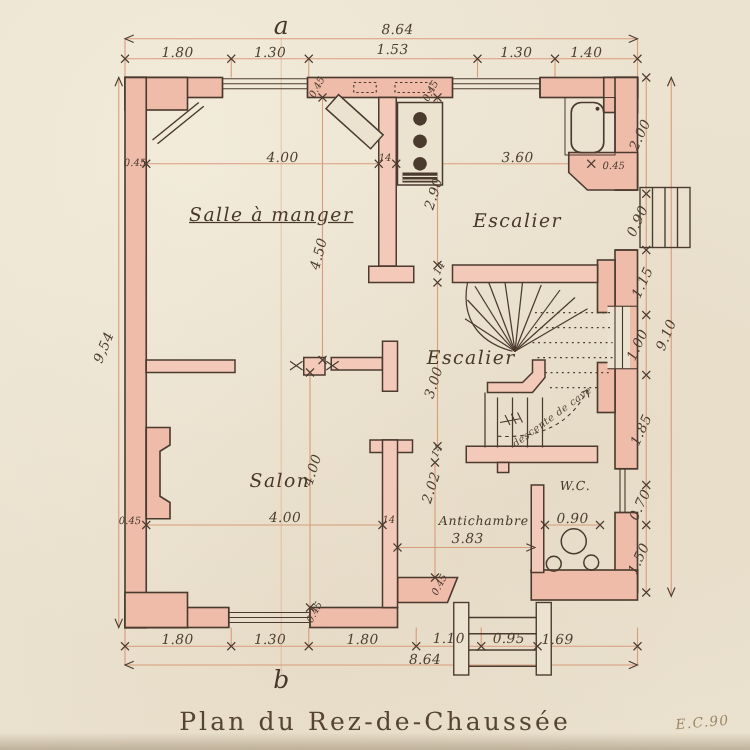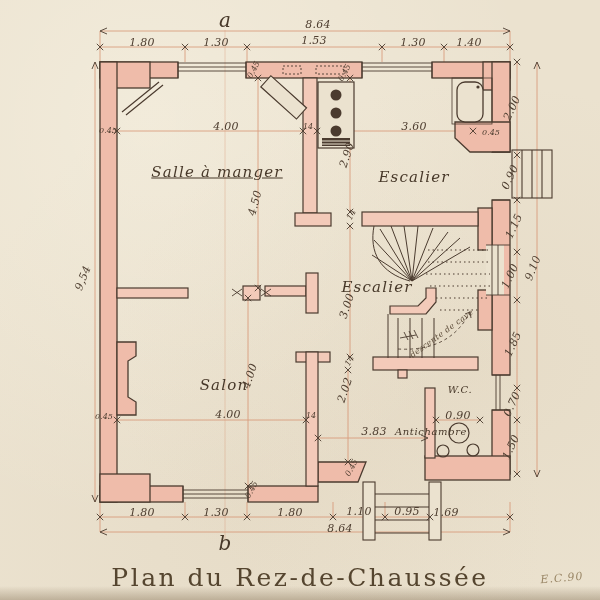--- a/index.html
+++ b/index.html
@@ -15,21 +15,21 @@
   #plan-svg{position:absolute;left:0;top:0;}
   .lbl{position:absolute;white-space:nowrap;color:#4e3e30;
     transform:translate(-50%,-50%) rotate(var(--r,0deg));
     font-style:italic;line-height:1;}
   .dim{font-size:11px;letter-spacing:.3px;}
   .sm{font-size:8px;}
   .room{font-size:15px;letter-spacing:1.2px;color:#473829;}
   .room-sm{font-size:10px;letter-spacing:.6px;color:#473829;}
   .big{font-size:20px;color:#473829;}
   .cellar{font-size:8px;letter-spacing:.4px;color:#5a4936;}
-  .title{font-size:25px;font-style:normal;letter-spacing:2.5px;color:#55452f;}
+  .title{font-size:20px;font-style:normal;letter-spacing:2.5px;color:#55452f;}
   .sig{font-size:11px;color:#9b8868;letter-spacing:1px;}
 </style>
 </head>
 <body>
 
 <div id="page">
 
   <svg id="plan-svg" width="600" height="600" viewBox="0 0 600 600">
     <defs>
       <g id="tk">
@@ -298,21 +298,21 @@
   <span class="lbl dim" style="left:510px;top:276px;--r:-65deg;">1.00</span>
   <span class="lbl dim" style="left:513px;top:344px;--r:-65deg;">1.85</span>
   <span class="lbl dim" style="left:512px;top:404px;--r:-65deg;">0.70</span>
   <span class="lbl dim" style="left:511px;top:447px;--r:-65deg;">1.50</span>
   <span class="lbl dim" style="left:533px;top:268px;--r:-68deg;">9.10</span>
 
   <span class="lbl room" style="left:217px;top:172px;text-decoration:underline;">Salle à manger</span>
   <span class="lbl room" style="left:414px;top:177px;">Escalier</span>
   <span class="lbl room" style="left:377px;top:287px;">Escalier</span>
   <span class="lbl room" style="left:224px;top:385px;">Salon</span>
-  <span class="lbl room-sm" style="left:387px;top:432px;margin-left:44px;">Antichambre</span>
+  <span class="lbl room-sm" style="left:387px;top:418px;">Antichambre</span>
   <span class="lbl room-sm" style="left:460px;top:390px;">W.C.</span>
   <span class="lbl cellar" style="left:442px;top:334px;--r:-36deg;">descente de cave</span>
 
   <span class="lbl dim" style="left:226px;top:126px;">4.00</span>
   <span class="lbl dim" style="left:255px;top:203px;--r:-75deg;">4.50</span>
   <span class="lbl dim" style="left:414px;top:126px;">3.60</span>
   <span class="lbl dim" style="left:347px;top:155px;--r:-72deg;">2.90</span>
   <span class="lbl dim" style="left:347px;top:306px;--r:-72deg;">3.00</span>
   <span class="lbl dim" style="left:345px;top:390px;--r:-72deg;">2.02</span>
   <span class="lbl dim" style="left:250px;top:376px;--r:-72deg;">4.00</span>

